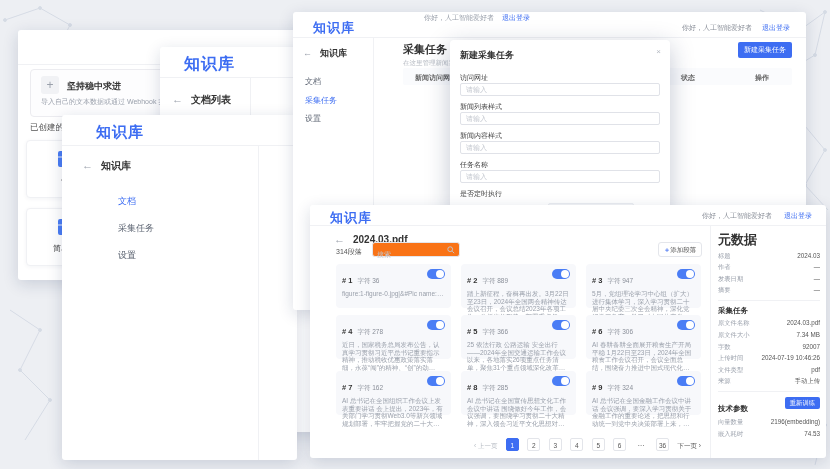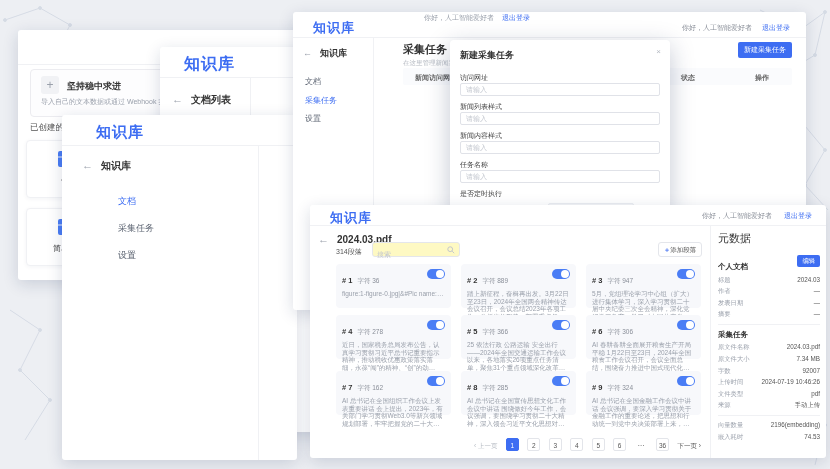--- a/index.html
+++ b/index.html
@@ -42,28 +42,28 @@
   .radio.checked::after{content:'';position:absolute;left:2px;top:2px;width:3px;height:3px;border-radius:50%;background:#fff;}
   .radio-label{font-size:7px;color:#444;vertical-align:middle;margin:0 6px 0 3px;}
   .time-box{display:inline-block;width:86px;height:12px;background:#f5f6f8;border:1px solid #ebedf1;border-radius:2px;font-size:6.5px;color:#c3c7cf;line-height:11px;padding-left:4px;vertical-align:middle;}
   
   .seg-card{position:absolute;width:115px;height:44px;background:#f7f8fb;border-radius:4px;padding:5px 6px;}
   .seg-no{font-size:7.5px;font-weight:bold;color:#333;}
   .seg-chars{font-size:6.5px;color:#8a8f99;margin-left:5px;}
   .seg-toggle{position:absolute;right:6px;top:5px;width:18px;height:10px;border-radius:5px;background:#4a7df5;}
   .seg-toggle::after{content:'';position:absolute;right:1px;top:1px;width:8px;height:8px;border-radius:50%;background:#fff;}
   .seg-text{margin-top:3px;font-size:6.5px;line-height:7.6px;color:#9aa0ab;display:-webkit-box;-webkit-line-clamp:4;-webkit-box-orient:vertical;overflow:hidden;word-break:break-all;}
-  .search-box{position:absolute;height:15px;border:1px solid #e4e6eb;border-radius:3px;background:#fef9c3;}
+  .search-box{position:absolute;height:15px;border:1px solid #e4e6eb;border-radius:3px;background:#f97316;}
   .search-box input{border:none;outline:none;width:70px;height:13px;font-size:7px;padding:0 4px;color:#333;background:transparent;}
   .search-box input::placeholder{color:#c3c7cf;}
   .btn-light{position:absolute;height:15px;background:#fff;border:1px solid #e4e6eb;border-radius:3px;font-size:6.5px;color:#555;text-align:center;line-height:13px;}
   .pg-item{display:inline-block;min-width:13px;height:13px;line-height:13px;border:1px solid #e3e5ea;border-radius:2px;background:#fff;font-size:6.5px;color:#555;text-align:center;margin-left:4px;padding:0 1px;}
   .pg-item.active{background:#3d6df2;border-color:#3d6df2;color:#fff;}
   .pg-nav{display:inline-block;font-size:6.5px;color:#b5bac2;margin-left:4px;}
-  .meta-h{font-size:11px;font-weight:normal;color:#333;}
+  .meta-h{font-size:13px;font-weight:bold;color:#333;}
   .meta-sec-title{font-size:7.5px;font-weight:bold;color:#333;}
   .meta-row{display:flex;justify-content:space-between;margin:2.6px 0;}
   .meta-row .k{font-size:6.3px;color:#9aa0ab;white-space:nowrap;}
   .meta-row .v{font-size:6.3px;color:#555;text-align:right;white-space:nowrap;}
   .meta-div{height:1px;background:#f0f1f4;margin:5px 0;}
   .mini-btn{float:right;height:12px;line-height:12px;padding:0 5px;font-size:6.3px;}
   .dtec{font-size:9px;font-weight:bold;font-style:italic;color:#1b2c5e;letter-spacing:.5px;}
   .dtec-swoosh{display:inline-block;width:0;height:0;border-left:5px solid transparent;border-bottom:6px solid #f59a23;margin-right:1px;transform:skewX(-20deg);}
 </style>
 </head>
@@ -191,21 +191,21 @@
     </div>
   </div>
 
   <div class="win" style="left:310px;top:205px;width:516px;height:253px;z-index:10;">
     <div class="logo" style="position:absolute;left:20px;top:4px;font-size:13px;">知识库</div>
     <div class="user-strip" style="position:absolute;right:14px;top:6px;">
       <span>你好，人工智能爱好者</span>
       <span class="blue" style="margin-left:10px;">退出登录</span>
     </div>
     <div class="hdr-divider" style="top:20px;"></div>
-    <div style="position:absolute;left:8px;top:24px;">
+    <div style="position:absolute;left:24px;top:24px;">
       <span class="back-arrow">←</span><span class="back-title">2024.03.pdf</span>
     </div>
     <div style="position:absolute;left:26px;top:42px;font-size:7px;color:#555;">314段落</div>
     <div class="search-box" style="left:62px;top:37px;width:88px;">
       <input placeholder="搜索" style="">
       <svg style="position:absolute;right:4px;top:3px;" width="8" height="8" viewBox="0 0 10 10">
           <circle cx="4" cy="4" r="3" fill="none" stroke="#c0c4cc" stroke-width="1.2"></circle>
           <line x1="6.5" y1="6.5" x2="9" y2="9" stroke="#c0c4cc" stroke-width="1.2"></line>
         </svg>
     </div>
@@ -268,24 +268,20 @@
       <span class="pg-item">5</span>
       <span class="pg-item">6</span>
       <span class="pg-item" style="border:none;">···</span>
       <span class="pg-item">36</span>
       <span class="pg-nav" style="color:#555;">下一页 ›</span>
     </div>
 
     <div class="v-divider" style="left:400px;top:20px;"></div>
     <div style="position:absolute;left:408px;top:20px;width:102px;">
       <div class="meta-h" style="margin-top:6px;">元数据</div>
-      <div style="margin-top:9px;overflow:hidden;">
-        <button class="btn-primary mini-btn">编辑</button>
-        <span class="meta-sec-title">个人文档</span>
-      </div>
       <div class="meta-row">
           <span class="k">标题</span>
           <span class="v">2024.03</span>
         </div>
       <div class="meta-row">
           <span class="k">作者</span>
           <span class="v">—</span>
         </div>
       <div class="meta-row">
           <span class="k">发表日期</span>
@@ -317,20 +313,24 @@
         <div class="meta-row">
             <span class="k">文件类型</span>
             <span class="v">pdf</span>
           </div>
         <div class="meta-row">
             <span class="k">来源</span>
             <span class="v">手动上传</span>
           </div>
       </div>
       <div class="meta-div"></div>
+      <div style="overflow:hidden;">
+        <button class="btn-primary mini-btn">重新训练</button>
+        <span class="meta-sec-title">技术参数</span>
+      </div>
       <div style="margin-top:3px;">
         <div class="meta-row">
             <span class="k">向量数量</span>
             <span class="v">2196(embedding)</span>
           </div>
         <div class="meta-row">
             <span class="k">嵌入耗时</span>
             <span class="v">74.53</span>
           </div>
       </div>

